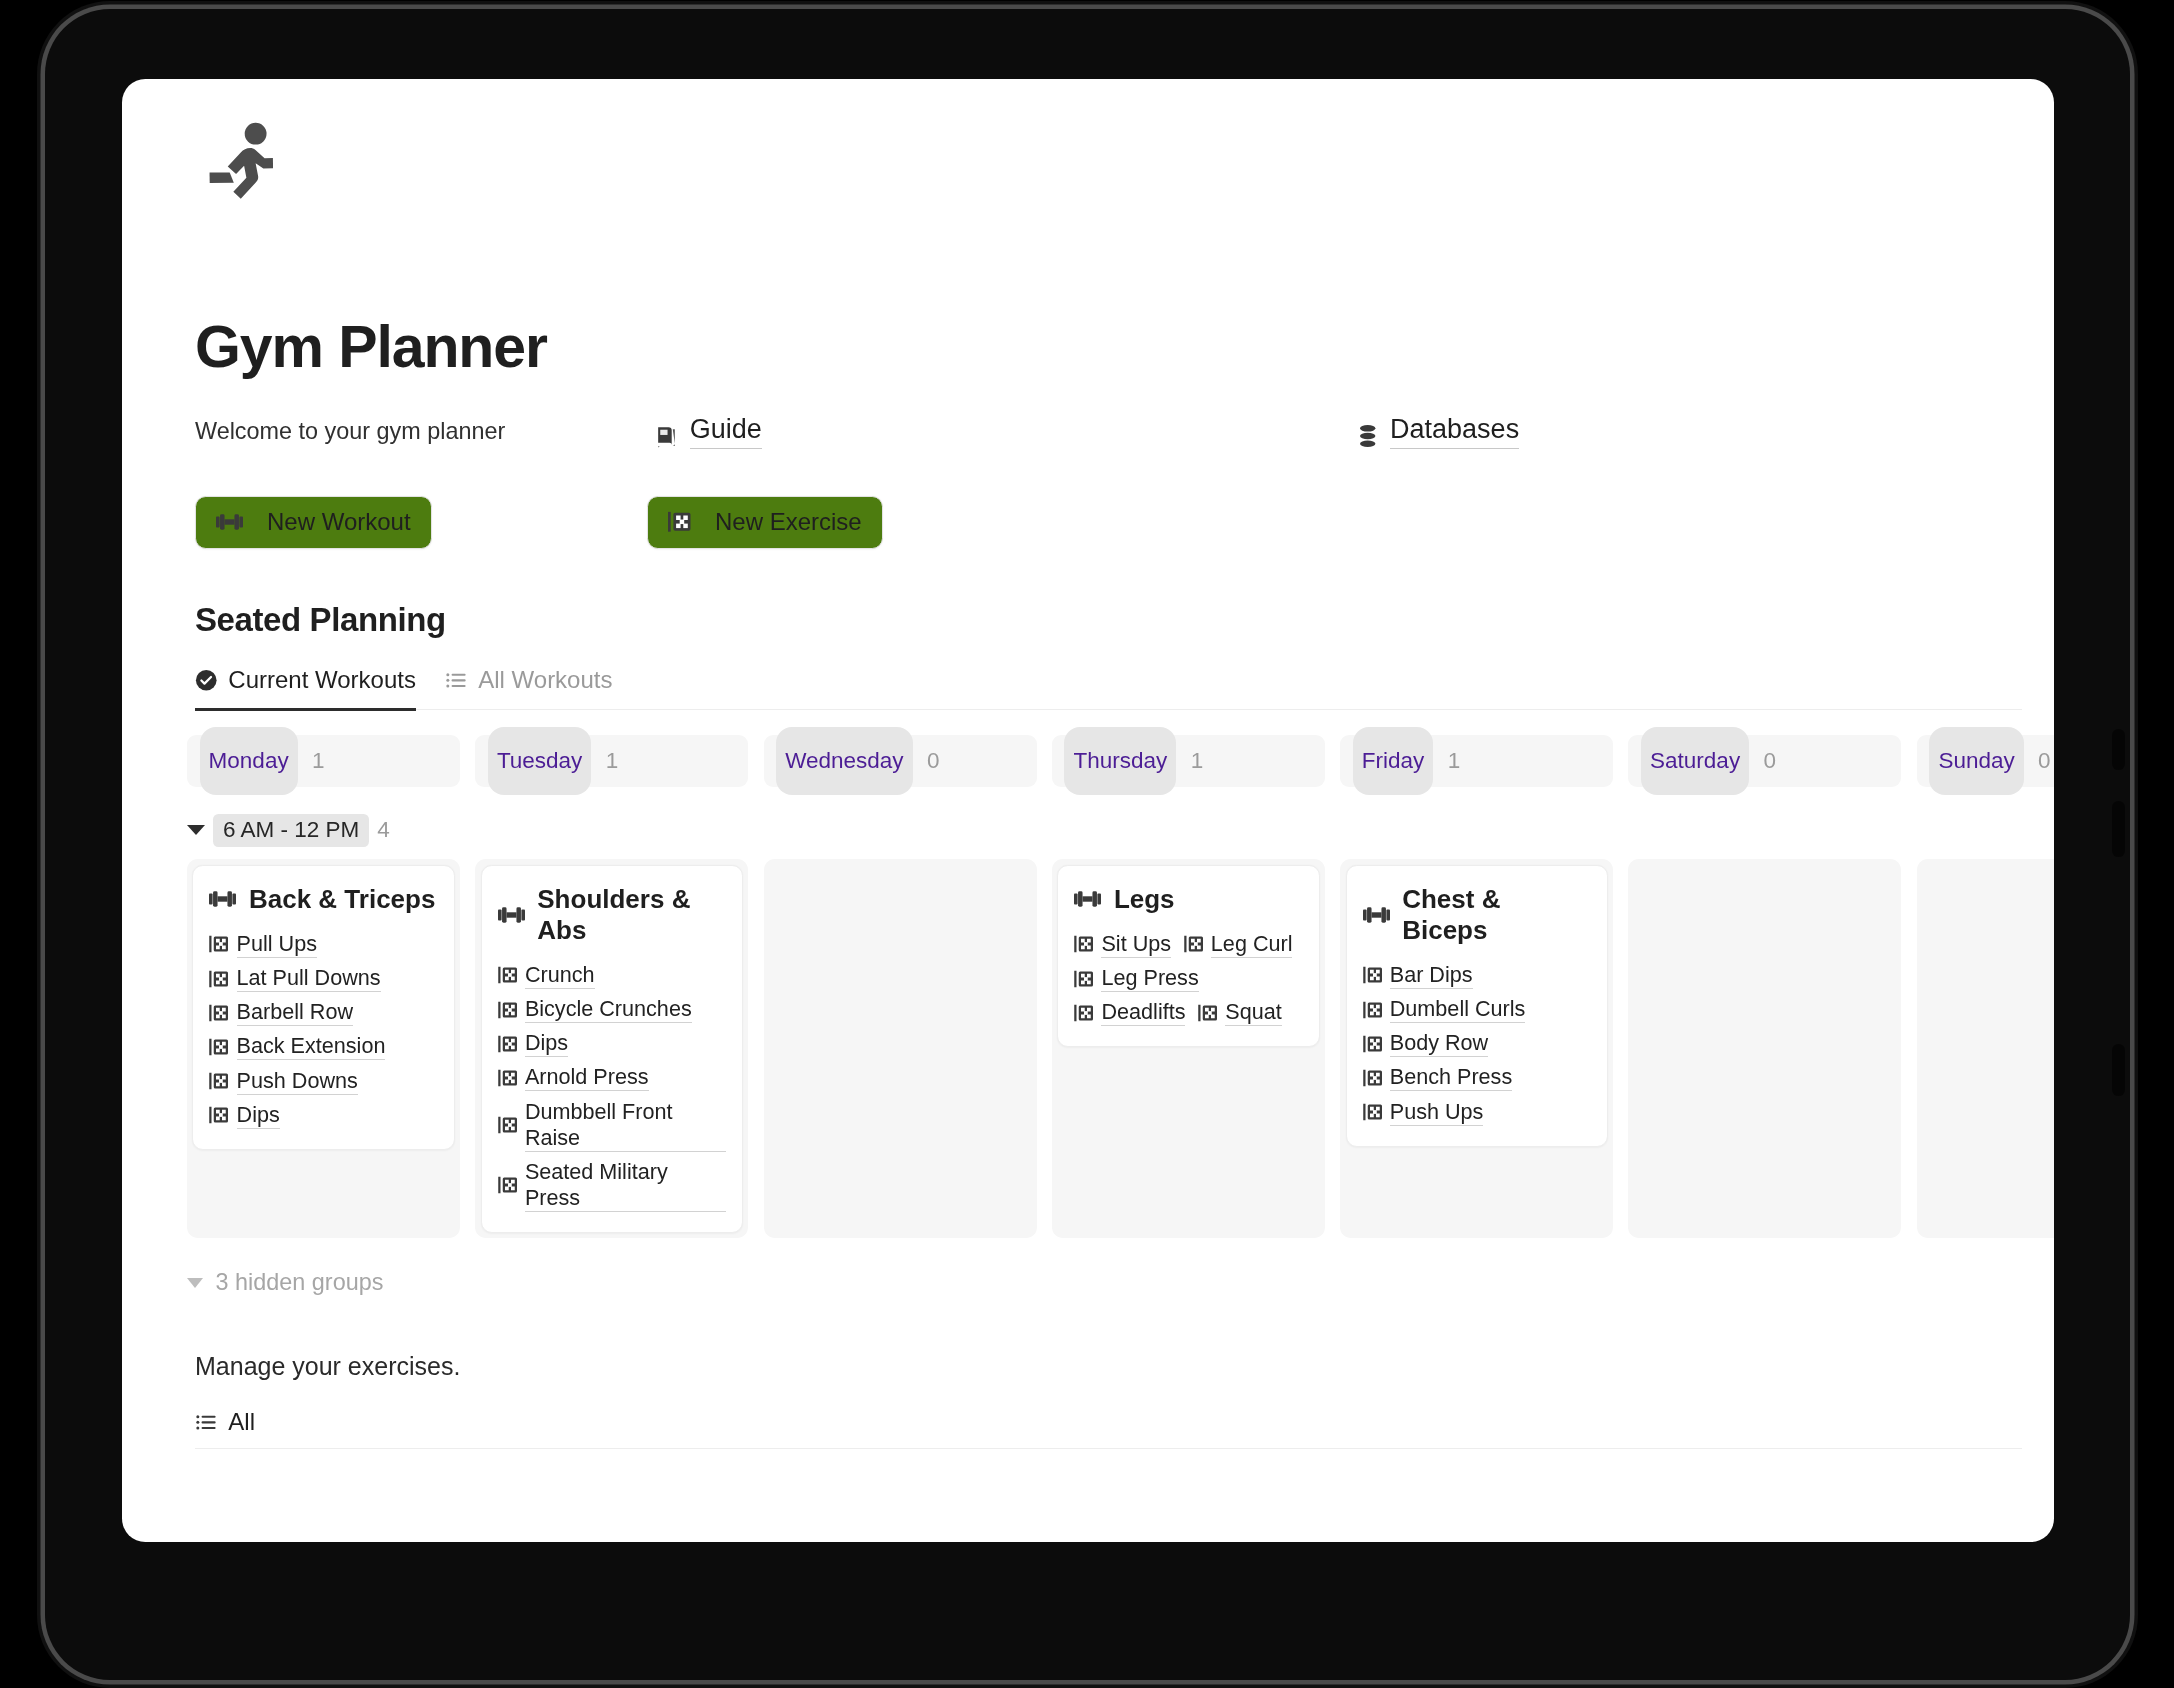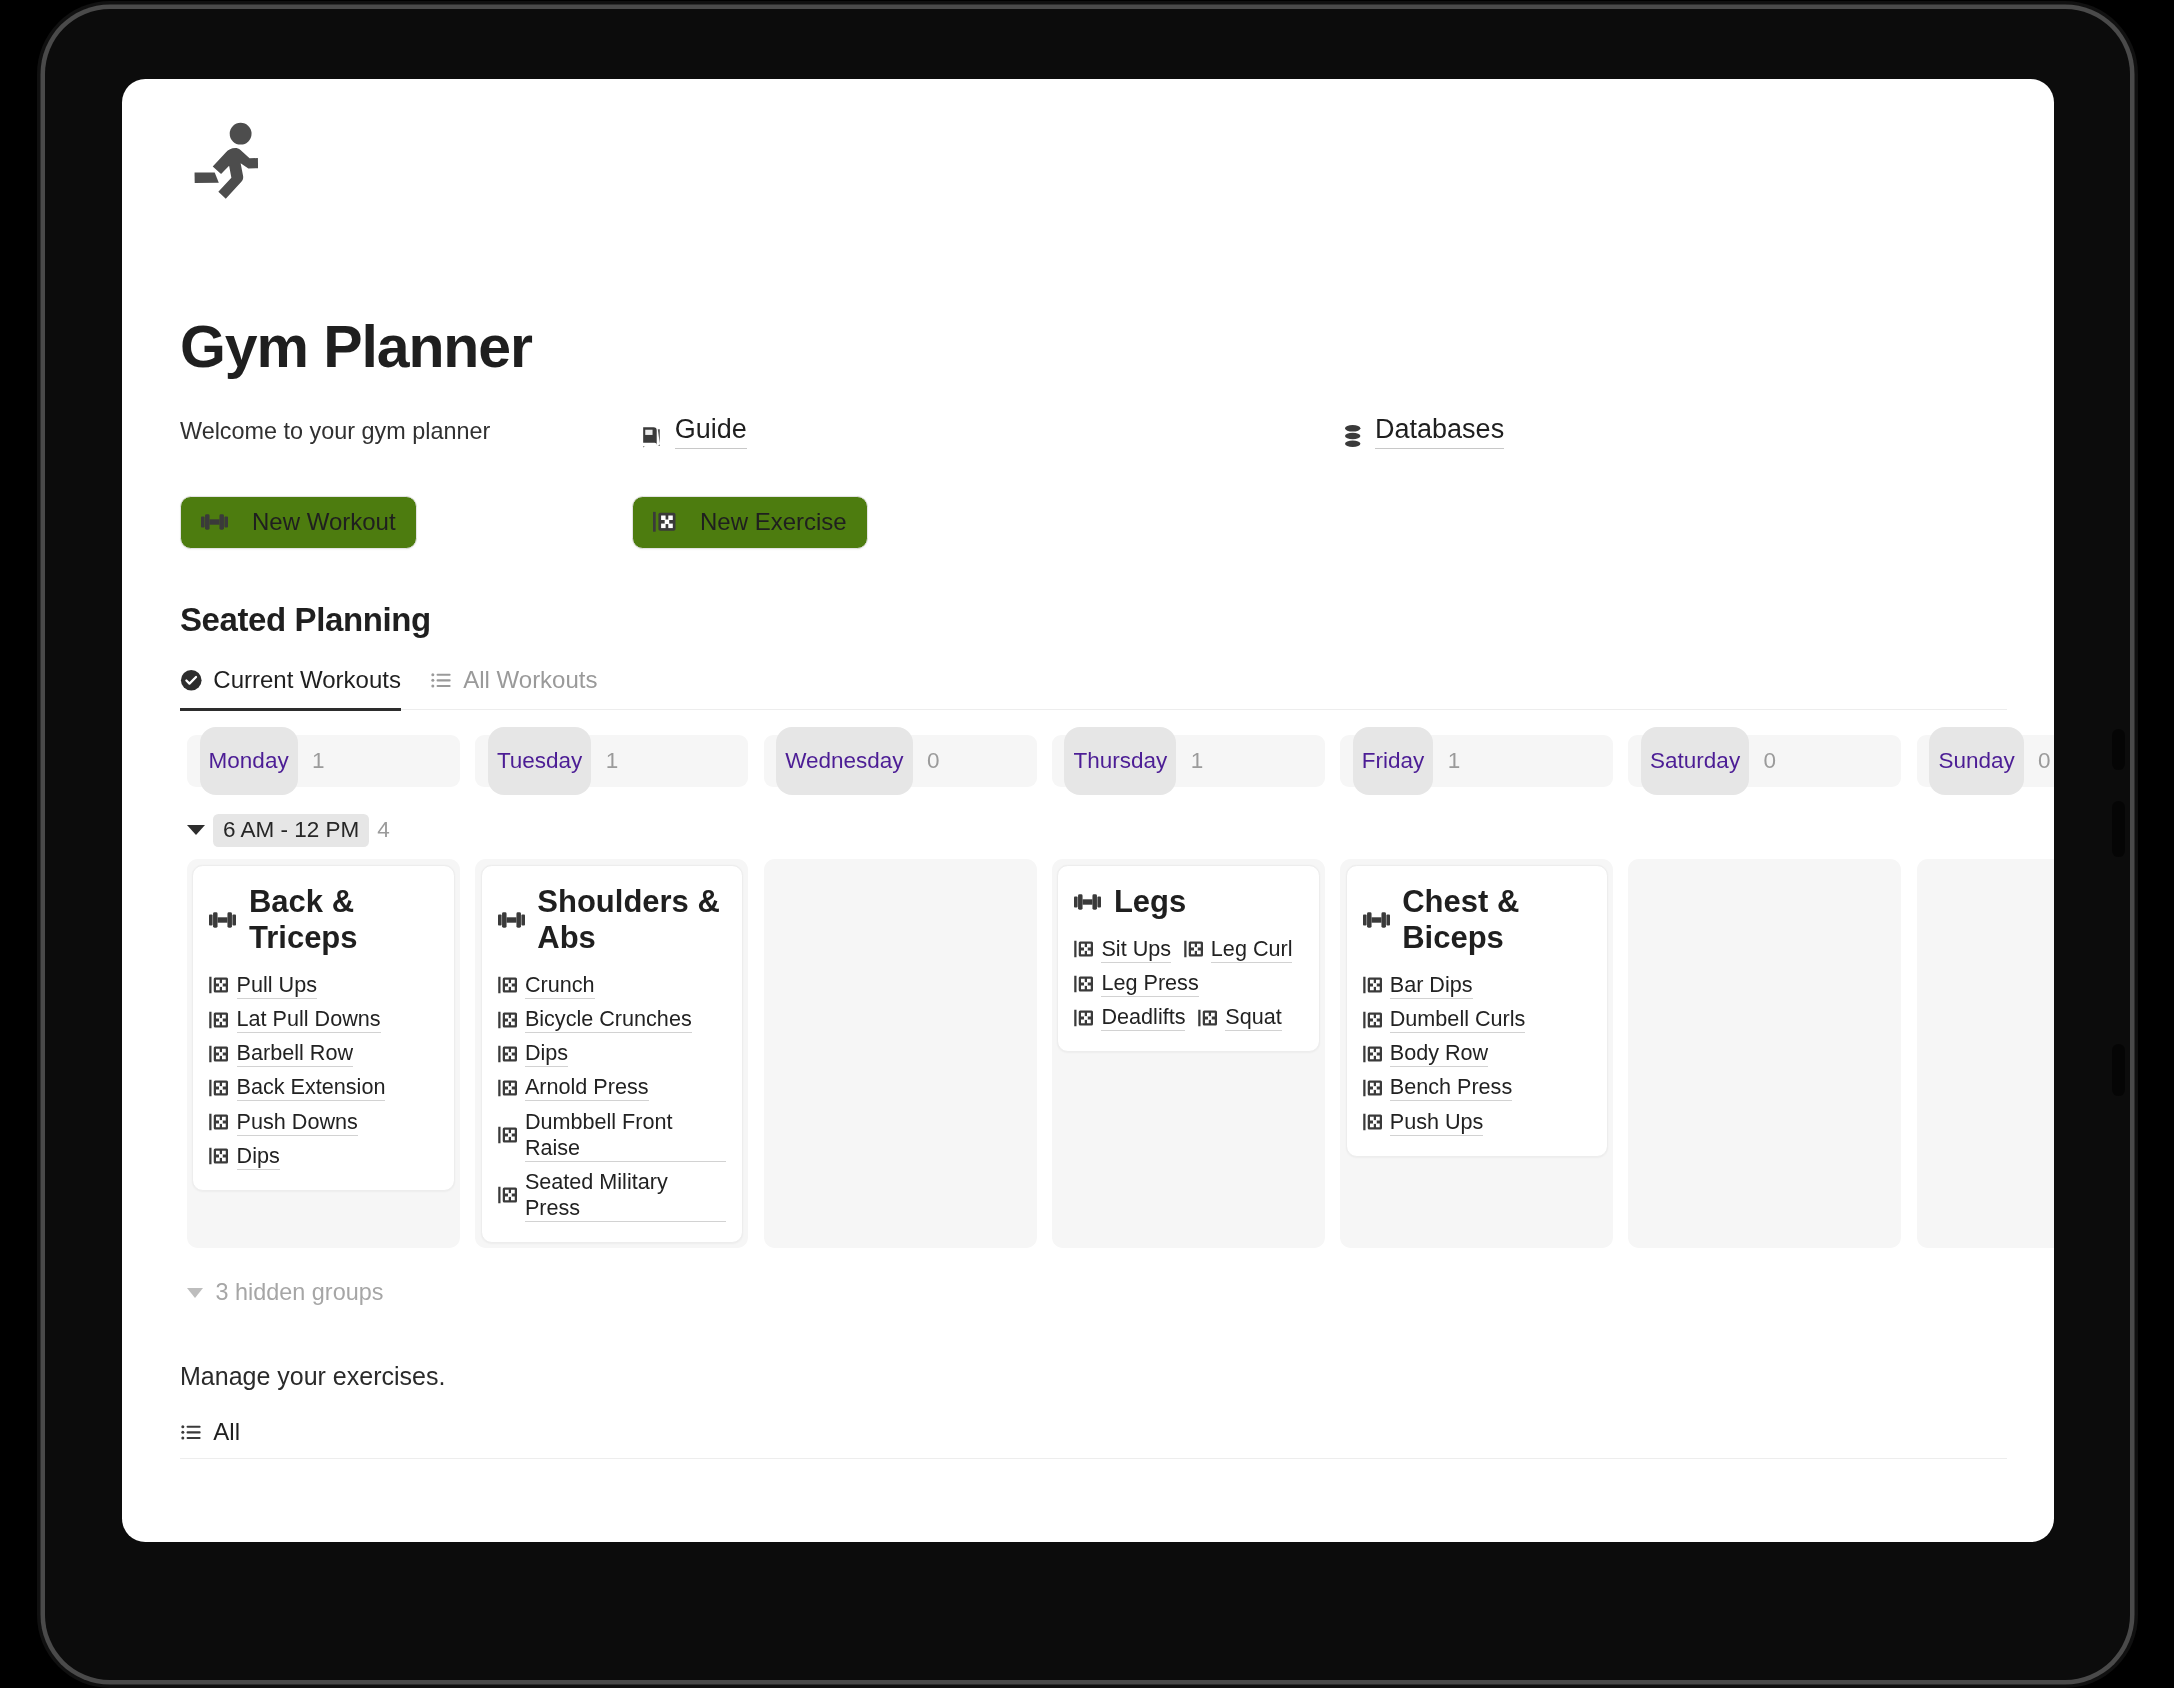--- a/index.html
+++ b/index.html
@@ -44,21 +44,21 @@
     overflow: hidden;
   }
 
   .page {
     position: absolute;
     left: 0; top: 0;
     width: 1932px;
     padding: 36px 0 0 0;
   }
 
-  .inner { padding-left: 58px; padding-right: 36px; }
+  .inner { padding-left: 73px; padding-right: 36px; }
 
   
   .page-icon { width: 97px; height: 101px; display: block; }
   .page-icon svg { width: 100%; height: 100%; display: block; }
 
   h1.page-title {
     font-size: 59px;
     font-weight: 700;
     color: #1f1f1f;
     letter-spacing: -1.1px;
@@ -216,21 +216,21 @@
     border: 1.4px solid #ededed;
     border-radius: 10.8px;
     padding: 18px 16px 20px 16px;
     box-shadow: 0 0.9px 1.8px rgba(0,0,0,.04);
     cursor: pointer;
   }
   .wcard-title {
     display: flex;
     align-items: center;
     gap: 12.6px;
-    font-size: 31px;
+    font-size: 26px;
     font-weight: 600;
     color: #1f1f1f;
     margin-bottom: 16px;
   }
   .ex-list { display: flex; flex-wrap: wrap; gap: 7.2px 12.6px; }
   .ex-chip {
     display: inline-flex;
     align-items: center;
     gap: 7.2px;
     font-size: 21.6px;

